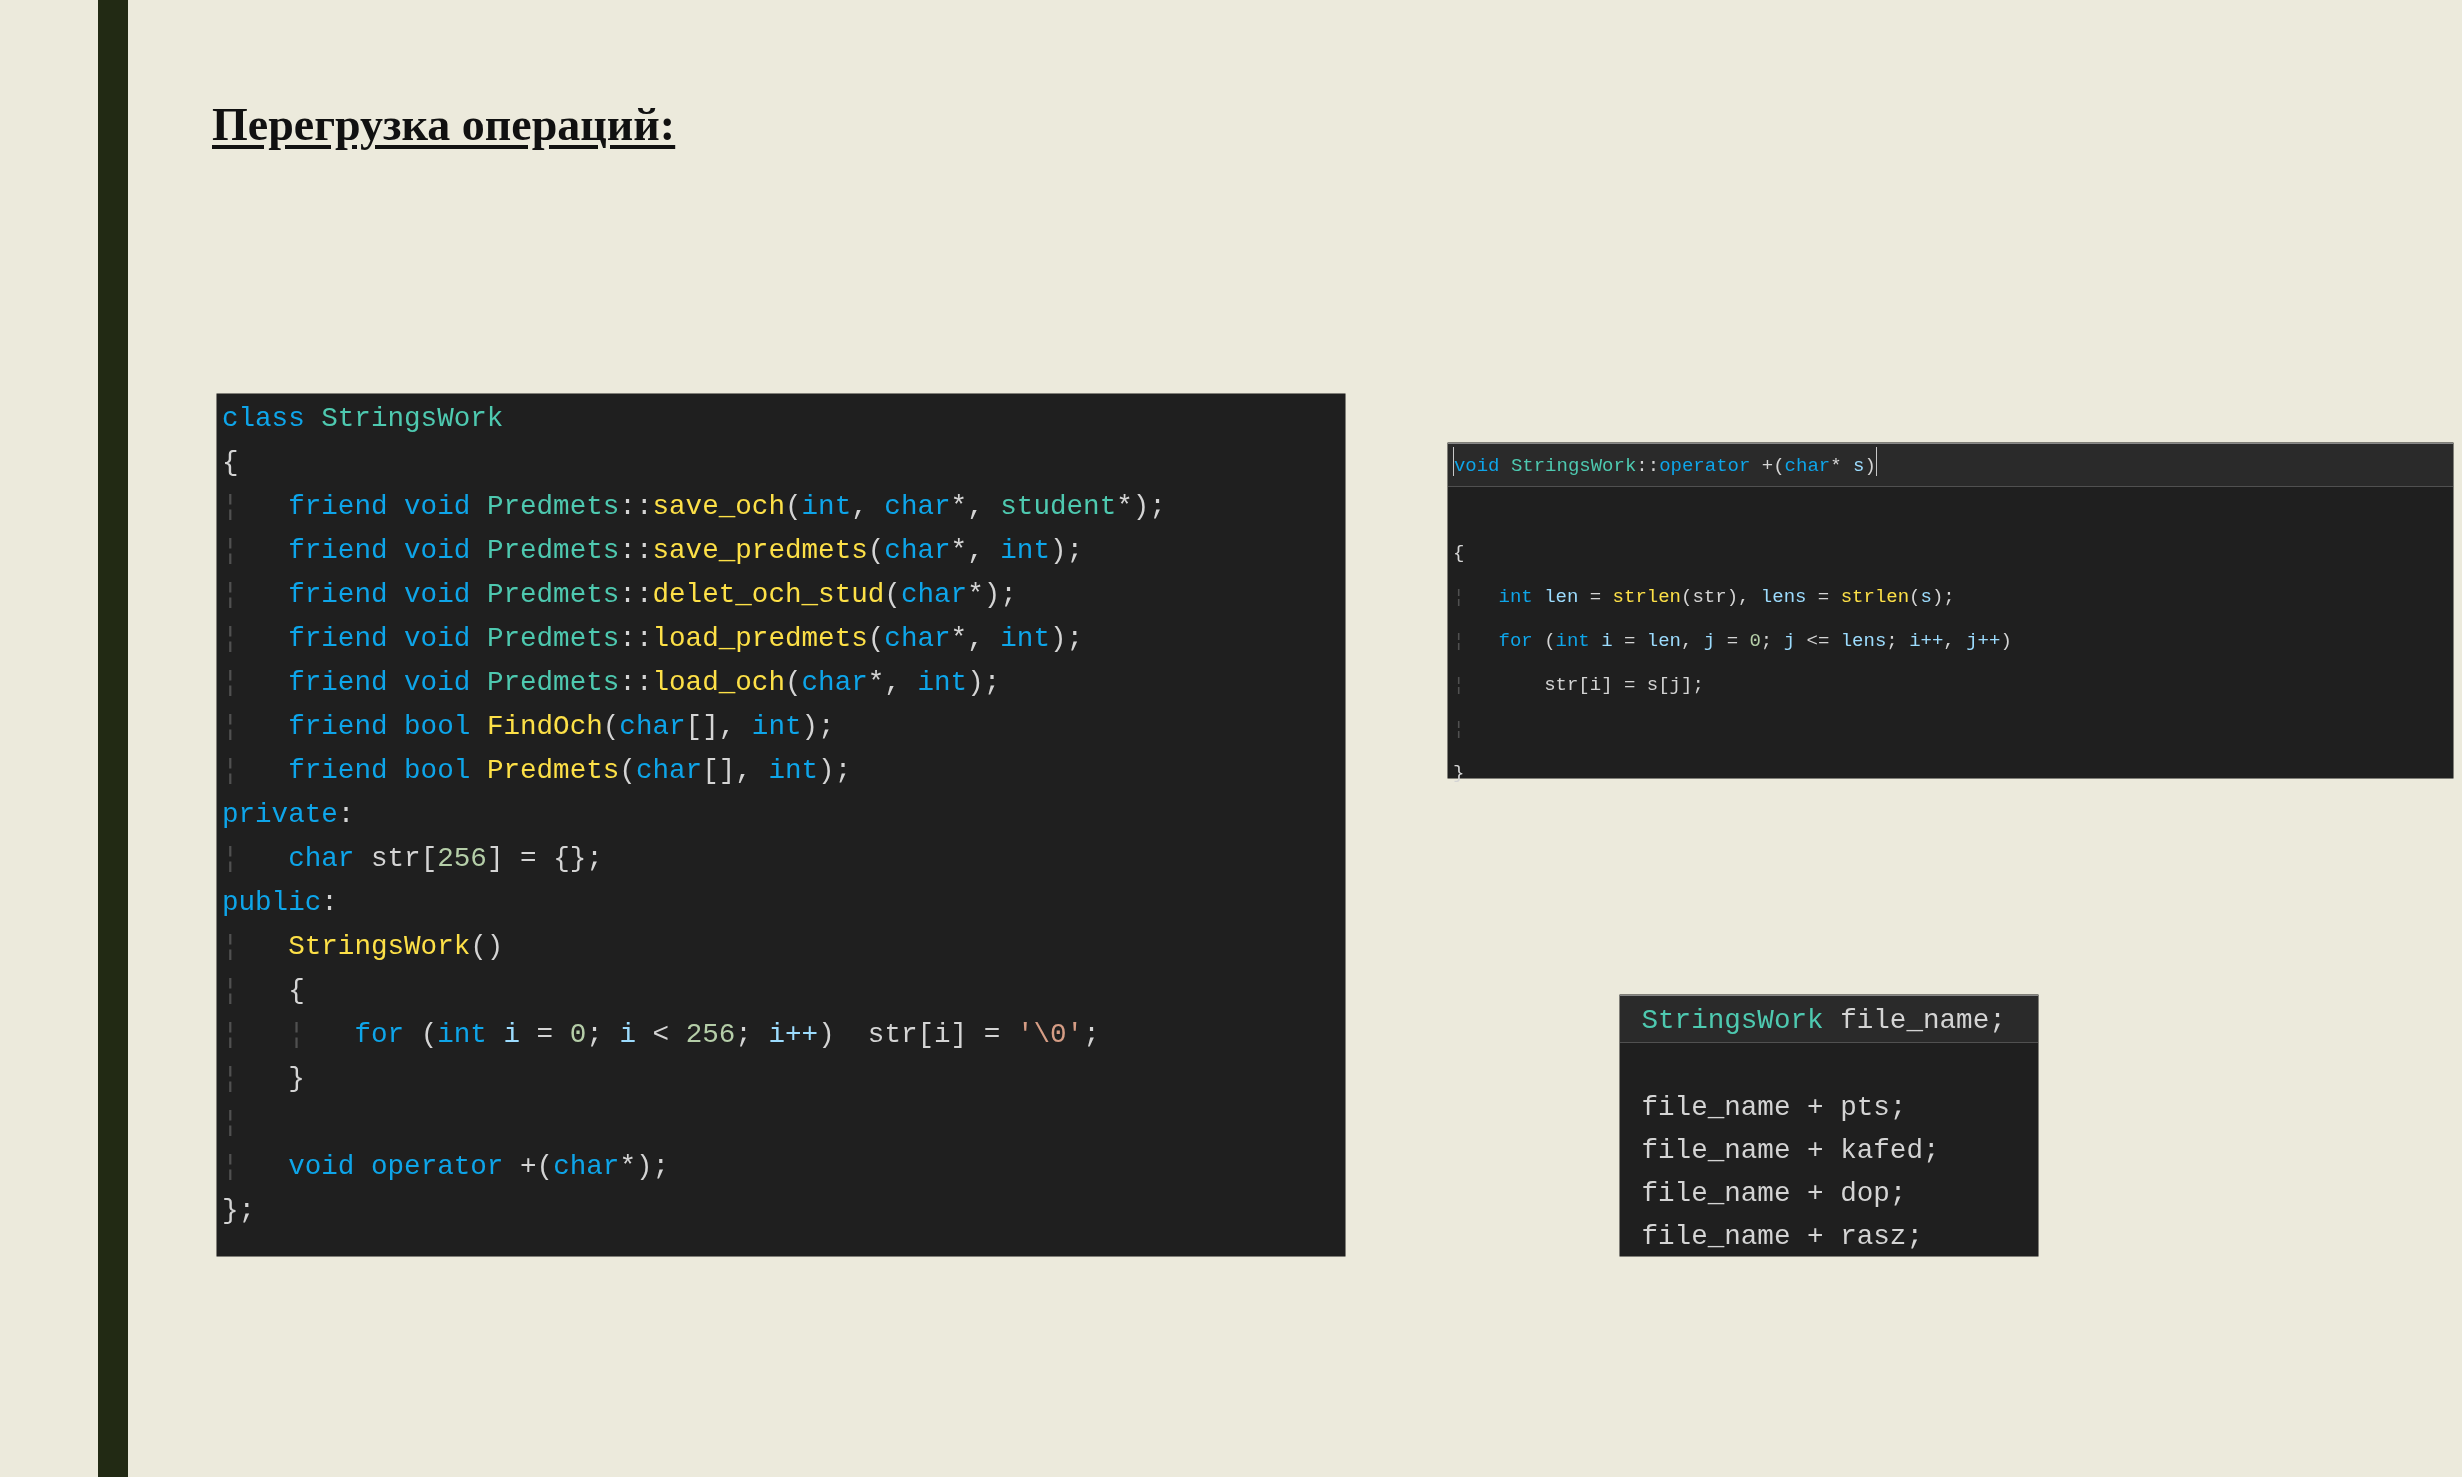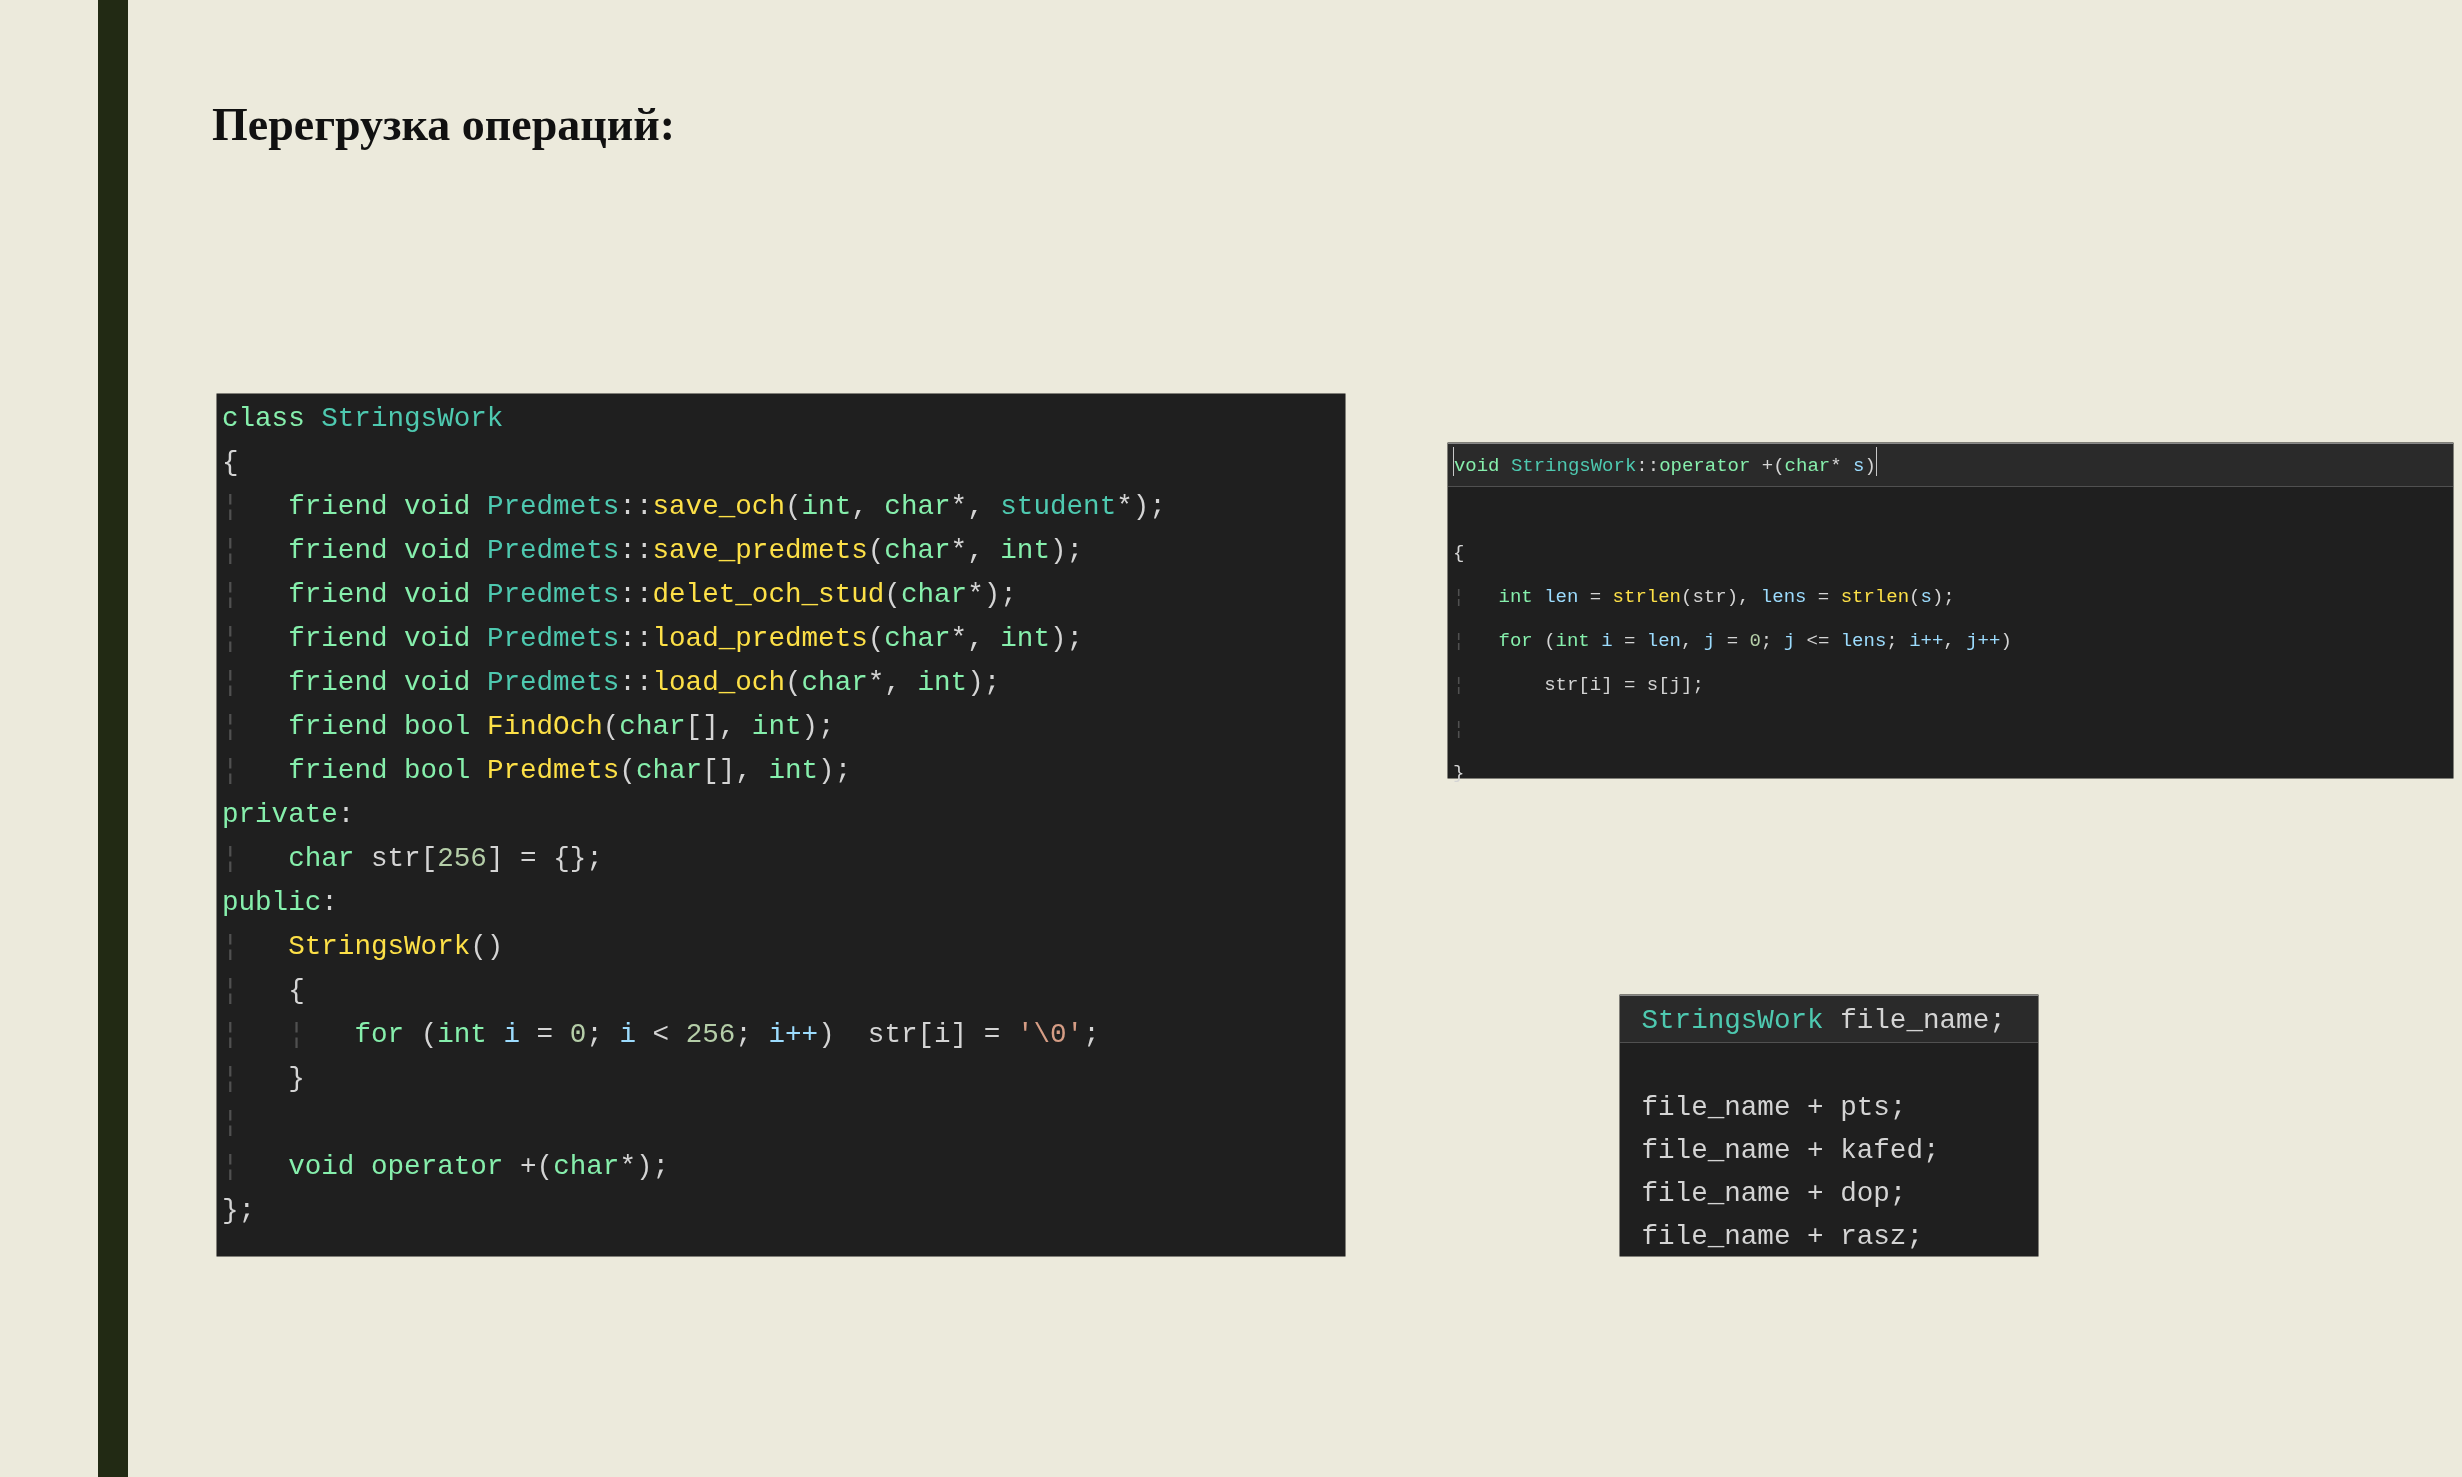--- a/index.html
+++ b/index.html
@@ -27,20 +27,21 @@
     bottom: 0;
     padding-left: 84px;
     padding-top: 98px;
     box-sizing: border-box;
   }
   .title {
     font-family: "Times New Roman", "Liberation Serif", serif;
     font-size: 46px;
     font-weight: 700;
     color: #111;
+    text-decoration: underline;
     text-underline-offset: 4.9px;
   }
   .code-panel {
     position: absolute;
     background: #1f1f1f;
     color: #d4d4d4;
     font-family: "Consolas", "Courier New", monospace;
     box-sizing: border-box;
     box-shadow: 0 0 0 0.5px #151515;
   }
@@ -81,21 +82,21 @@
     line-height: 43px;
   }
   #panel3 .highlight-line {
     display: block;
     margin: -3px -4.9px 0 -4.9px;
     padding: 3px 4.9px 0 4.9px;
     background: #2a2a2a;
     border-top: 0.5px solid #888;
     border-bottom: 0.5px solid #505050;
   }
-  .kw { color: #86efac; }
+  .kw { color: #0ea5e9; }
   .type { color: #4ec9b0; }
   .fn { color: #fde047; }
   .punct, .op { color: #d4d4d4; }
   .param { color: #9cdcfe; }
   .num { color: #b5cea8; }
   .str { color: #d69d85; }
   .plain { color: #d4d4d4; text-align: center; }
   .guide { color: #505050; }
   .cursor {
     display: inline-block;

